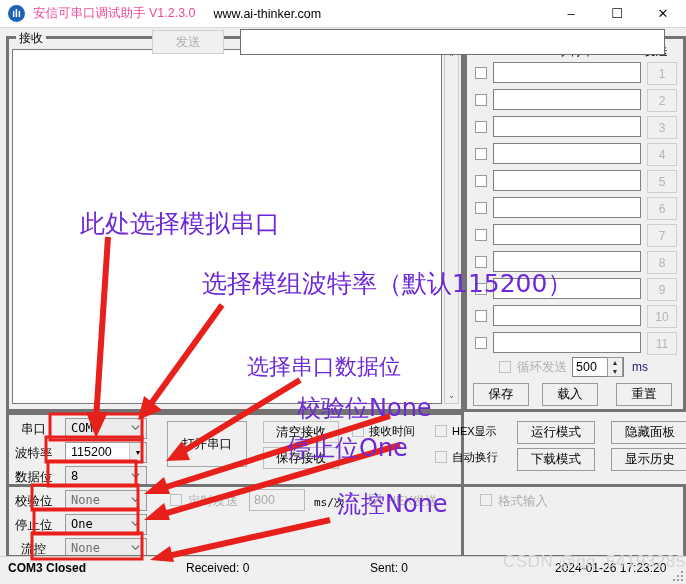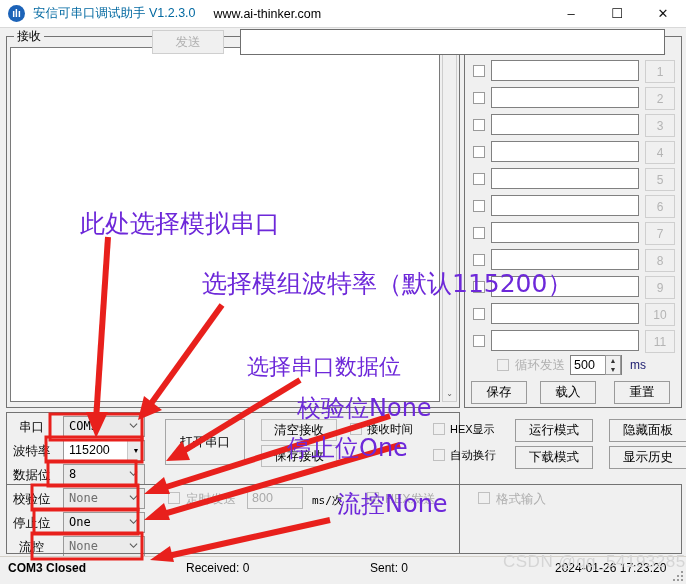--- a/index.html
+++ b/index.html
@@ -19,32 +19,32 @@
     border-bottom:1px solid #d9d9d9;
     display:flex;align-items:center;position:relative;box-sizing:border-box;
   }
   #app-icon{
     width:17px;height:17px;border-radius:50%;
     background:#1c63b8;margin-left:8px;margin-right:8px;
     display:flex;align-items:center;justify-content:center;
     color:#fff;font-size:10px;font-weight:bold;line-height:1;
     flex:0 0 auto;
   }
-  #title-text{font-size:12.5px;color:#0369a1;white-space:nowrap;}
+  #title-text{font-size:12.5px;color:#ec4899;white-space:nowrap;}
   #title-url{font-size:12.5px;color:#000;white-space:nowrap;margin-left:18px;}
   .wbtn{
     width:46px;height:28px;display:flex;align-items:center;justify-content:center;
     font-size:13px;color:#111;cursor:default;flex:0 0 auto;
   }
   .wbtn:last-child{margin-right:0;}
   #win-buttons{margin-left:auto;display:flex;height:28px;}
 
   
   .group{
-    position:absolute;border:1px solid #737373;background:transparent;
+    position:absolute;border:3px solid #737373;background:transparent;
   }
   .group-label{
     position:absolute;top:-9px;left:7px;background:#f0f0f0;
     padding:0 3px;font-size:12px;color:#000;white-space:nowrap;
   }
 
   
   #recv-group{left:6px;top:36px;width:452px;height:370px;}
   #recv-box{
     position:absolute;left:3px;top:10px;width:430px;height:355px;

